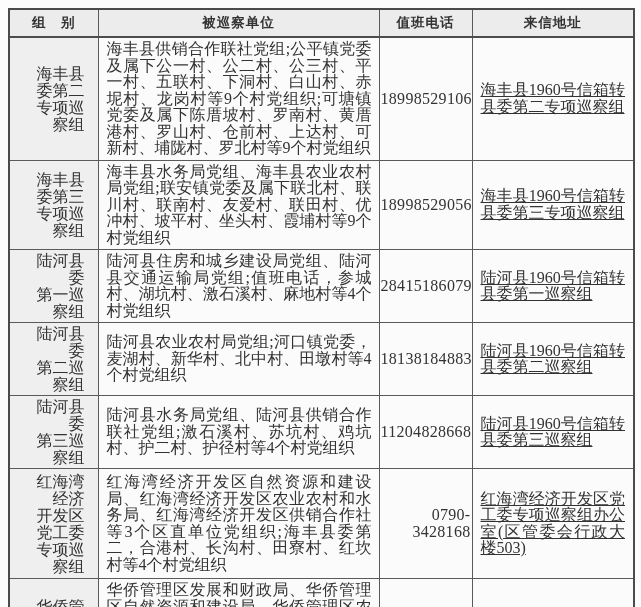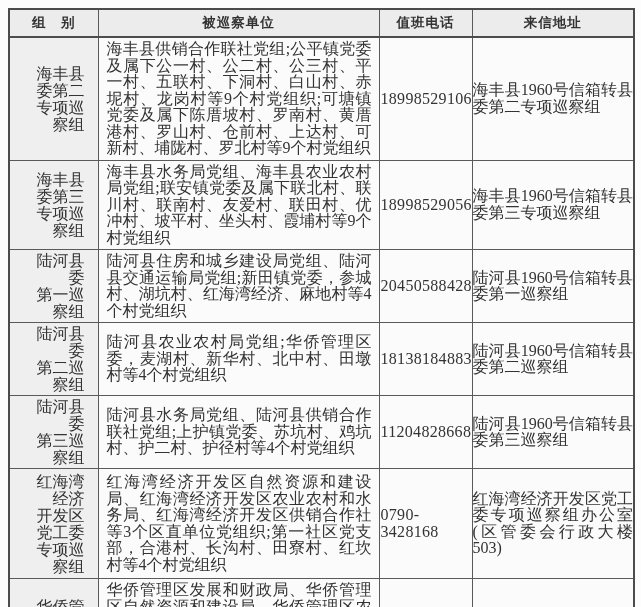--- a/index.html
+++ b/index.html
@@ -55,27 +55,28 @@
     white-space:pre-line;
     padding:2px 13px;
     line-height:17px;
   }
   td.units{
     text-align:justify;
     text-justify:inter-ideograph;
     padding:3px 7px 3px 8px;
   }
   td.phone{
-    text-align:left;
+    text-align:right;
     letter-spacing:0.3px;
   }
   td.address{
     text-align:justify;
     text-justify:inter-ideograph;
-    padding:3px 0;
+    padding:3px 8px;
+    text-decoration:underline;
   }
   
   tbody tr:nth-child(1){height:110px;}
   tbody tr:nth-child(2){height:80px;}
   tbody tr:nth-child(3){height:65px;}
   tbody tr:nth-child(4){height:55px;}
   tbody tr:nth-child(5){height:55px;}
   tbody tr:nth-child(6){height:110px;}
   tbody tr:nth-child(7){height:80px;}
 </style>
@@ -111,46 +112,46 @@
     <td class="group">海丰县委第三
 专项巡察组</td>
     <td class="units">海丰县水务局党组、海丰县农业农村局党组;联安镇党委及属下联北村、联川村、联南村、友爱村、联田村、优冲村、坡平村、坐头村、霞埔村等9个村党组织</td>
     <td class="phone">18998529056</td>
     <td class="address">海丰县1960号信箱转县委第三专项巡察组</td>
   </tr>
 
   <tr>
     <td class="group">陆河县委
 第一巡察组</td>
-    <td class="units">陆河县住房和城乡建设局党组、陆河县交通运输局党组;新田镇党委，参城村、湖坑村、红海湾经济、麻地村等4个村党组织</td>
-    <td class="phone">20450588428</td>
+    <td class="units">陆河县住房和城乡建设局党组、陆河县交通运输局党组;值班电话，参城村、湖坑村、激石溪村、麻地村等4个村党组织</td>
+    <td class="phone">28415186079</td>
     <td class="address">陆河县1960号信箱转县委第一巡察组</td>
   </tr>
 
   <tr>
     <td class="group">陆河县委
 第二巡察组</td>
-    <td class="units">陆河县农业农村局党组;华侨管理区委，麦湖村、新华村、北中村、田墩村等4个村党组织</td>
+    <td class="units">陆河县农业农村局党组;河口镇党委，麦湖村、新华村、北中村、田墩村等4个村党组织</td>
     <td class="phone">18138184883</td>
     <td class="address">陆河县1960号信箱转县委第二巡察组</td>
   </tr>
 
   <tr>
     <td class="group">陆河县委
 第三巡察组</td>
-    <td class="units">陆河县水务局党组、陆河县供销合作联社党组;上护镇党委、苏坑村、鸡坑村、护二村、护径村等4个村党组织</td>
+    <td class="units">陆河县水务局党组、陆河县供销合作联社党组;激石溪村、苏坑村、鸡坑村、护二村、护径村等4个村党组织</td>
     <td class="phone">11204828668</td>
     <td class="address">陆河县1960号信箱转县委第三巡察组</td>
   </tr>
 
   <tr>
     <td class="group">红海湾经济
 开发区党工委
 专项巡察组</td>
-    <td class="units">红海湾经济开发区自然资源和建设局、红海湾经济开发区农业农村和水务局、红海湾经济开发区供销合作社等3个区直单位党组织;第一社区党支部，合港村、长沟村、田寮村、红坎村等4个村党组织</td>
+    <td class="units">红海湾经济开发区自然资源和建设局、红海湾经济开发区农业农村和水务局、红海湾经济开发区供销合作社等3个区直单位党组织;海丰县委第二，合港村、长沟村、田寮村、红坎村等4个村党组织</td>
     <td class="phone">0790-3428168</td>
     <td class="address">红海湾经济开发区党工委专项巡察组办公室(区管委会行政大楼503)</td>
   </tr>
 
   <tr>
     <td class="group">华侨管理区委
 专项巡察组</td>
     <td class="units">华侨管理区发展和财政局、华侨管理区自然资源和建设局、华侨管理区农业农村和水务局、华侨管理区经济促进局及供销社等4个区直单位党组织;侨兴街道党工委，第一社区党支部、第八社区党支部</td>
     <td class="phone">18902685028</td>
     <td class="address">华侨管理区委专项巡察组</td>

